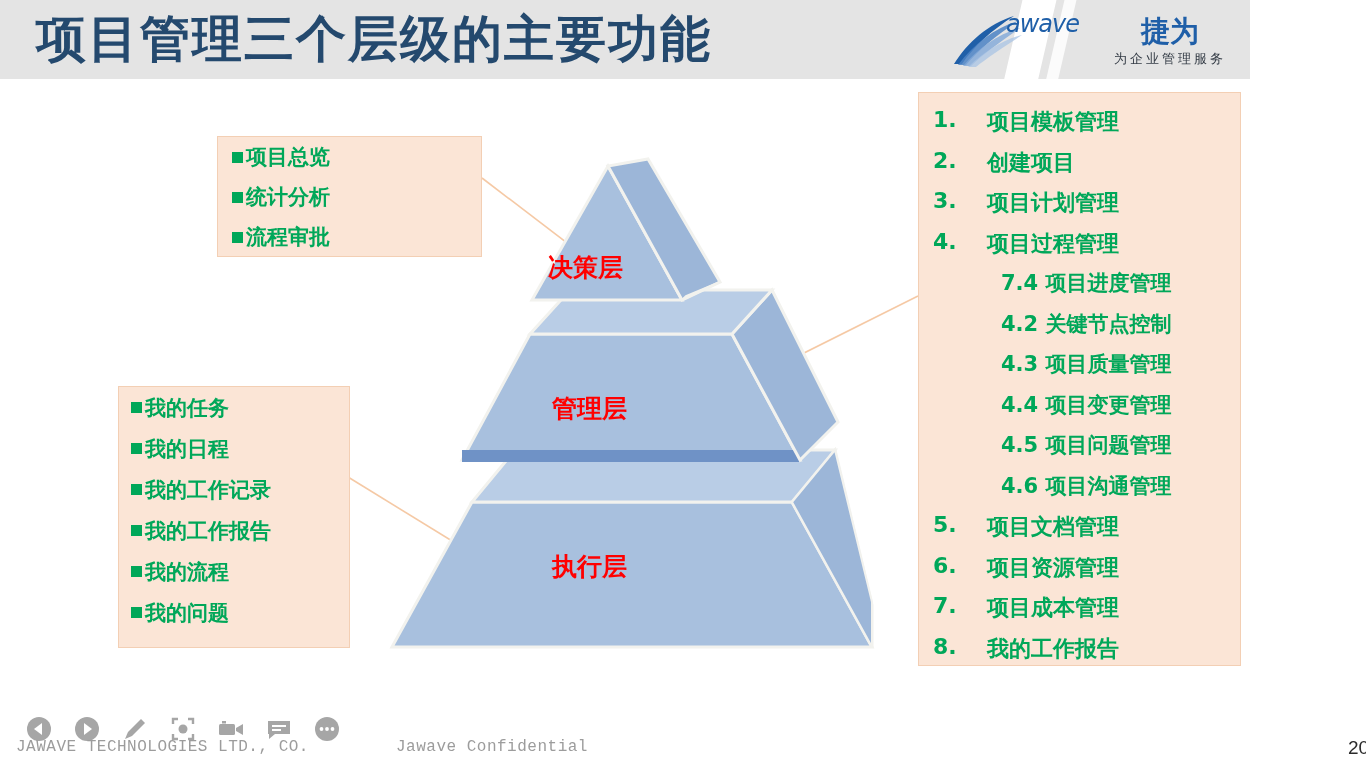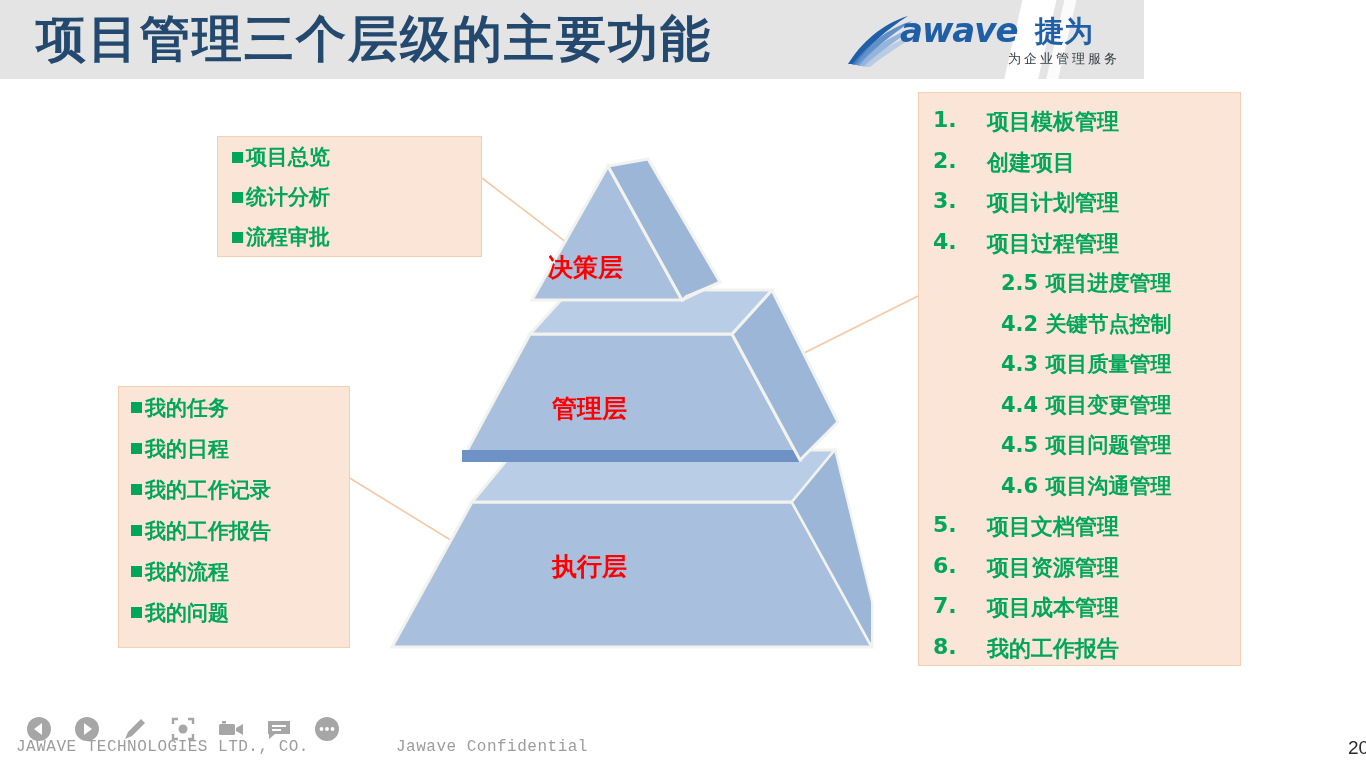--- a/index.html
+++ b/index.html
@@ -5,21 +5,21 @@
   * { margin:0; padding:0; box-sizing:border-box; }
   html,body { width:1366px; height:768px; overflow:hidden; }
   body {
     font-family:"Liberation Sans","DejaVu Sans",sans-serif;
     background:#ffffff;
     position:relative;
   }
 
   
   .header {
-    position:absolute; left:0; top:0; width:1144px; height:79px;
+    position:absolute; left:0; top:0; width:1250px; height:79px;
     background:#e4e4e4;
     overflow:hidden;
   }
   .header-slash {
     position:absolute; top:-14px; left:1013px;
     width:34px; height:110px;
     background:#ffffff;
     transform:skewX(-13deg);
     border-radius:2px;
   }
@@ -38,21 +38,21 @@
     line-height:70px;
     white-space:nowrap;
   }
   .logo-wrap {
     position:absolute; right:22px; top:6px;
     width:280px; height:66px;
   }
   .logo-swoosh { position:absolute; left:0; top:6px; }
   .logo-main {
     position:absolute; left:58px; top:4px;
-    font-size:34px; font-weight:bold; font-style:italic;
+    font-size:24px; font-weight:normal; font-style:italic;
     color:#1f5fa8; letter-spacing:-1px;
     font-family:"DejaVu Sans","Liberation Sans",sans-serif;
   }
   .logo-cn {
     position:absolute; left:193px; top:6px;
     font-size:29px; font-weight:bold; color:#1f5fa8;
     font-family:"DejaVu Sans","Liberation Sans",sans-serif;
   }
   .logo-tag {
     position:absolute; right:2px; top:44px;
@@ -248,21 +248,21 @@
   <div class="list-row">
       <span class="list-num">3.</span>
       <span class="list-txt">项目计划管理</span>
     </div>
   <div class="list-row">
       <span class="list-num">4.</span>
       <span class="list-txt">项目过程管理</span>
     </div>
   <div class="list-row sub">
       <span class="list-num"></span>
-      <span class="list-txt">2.5 项目进度管理</span>
+      <span class="list-txt">7.4 项目进度管理</span>
     </div>
   <div class="list-row sub">
       <span class="list-num"></span>
       <span class="list-txt">4.2 关键节点控制</span>
     </div>
   <div class="list-row sub">
       <span class="list-num"></span>
       <span class="list-txt">4.3 项目质量管理</span>
     </div>
   <div class="list-row sub">

